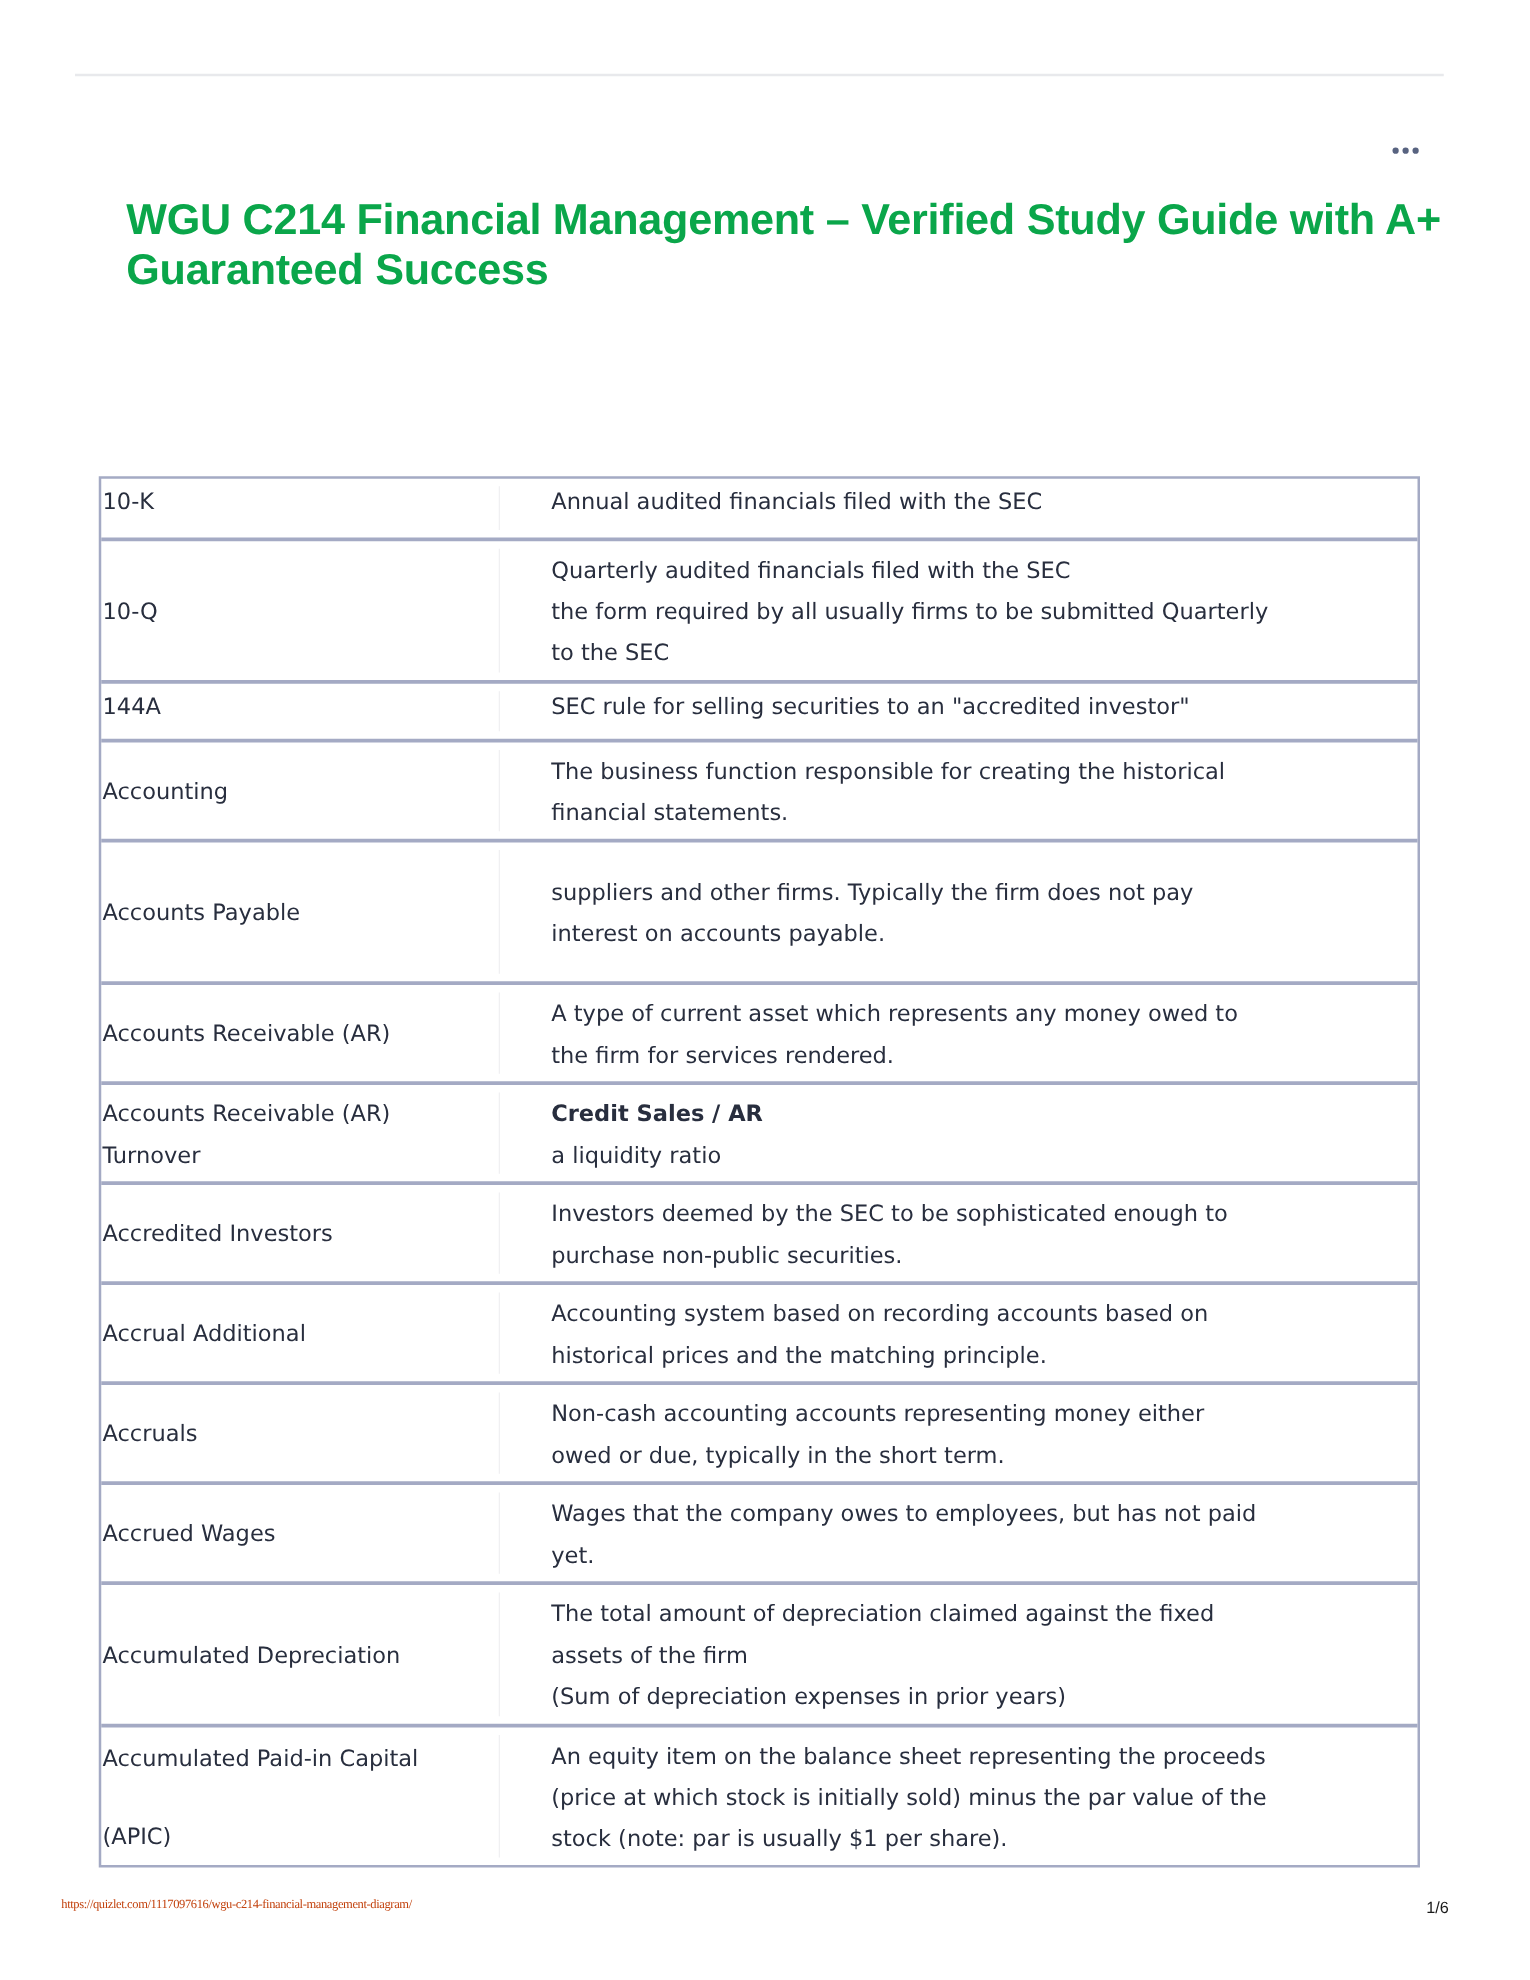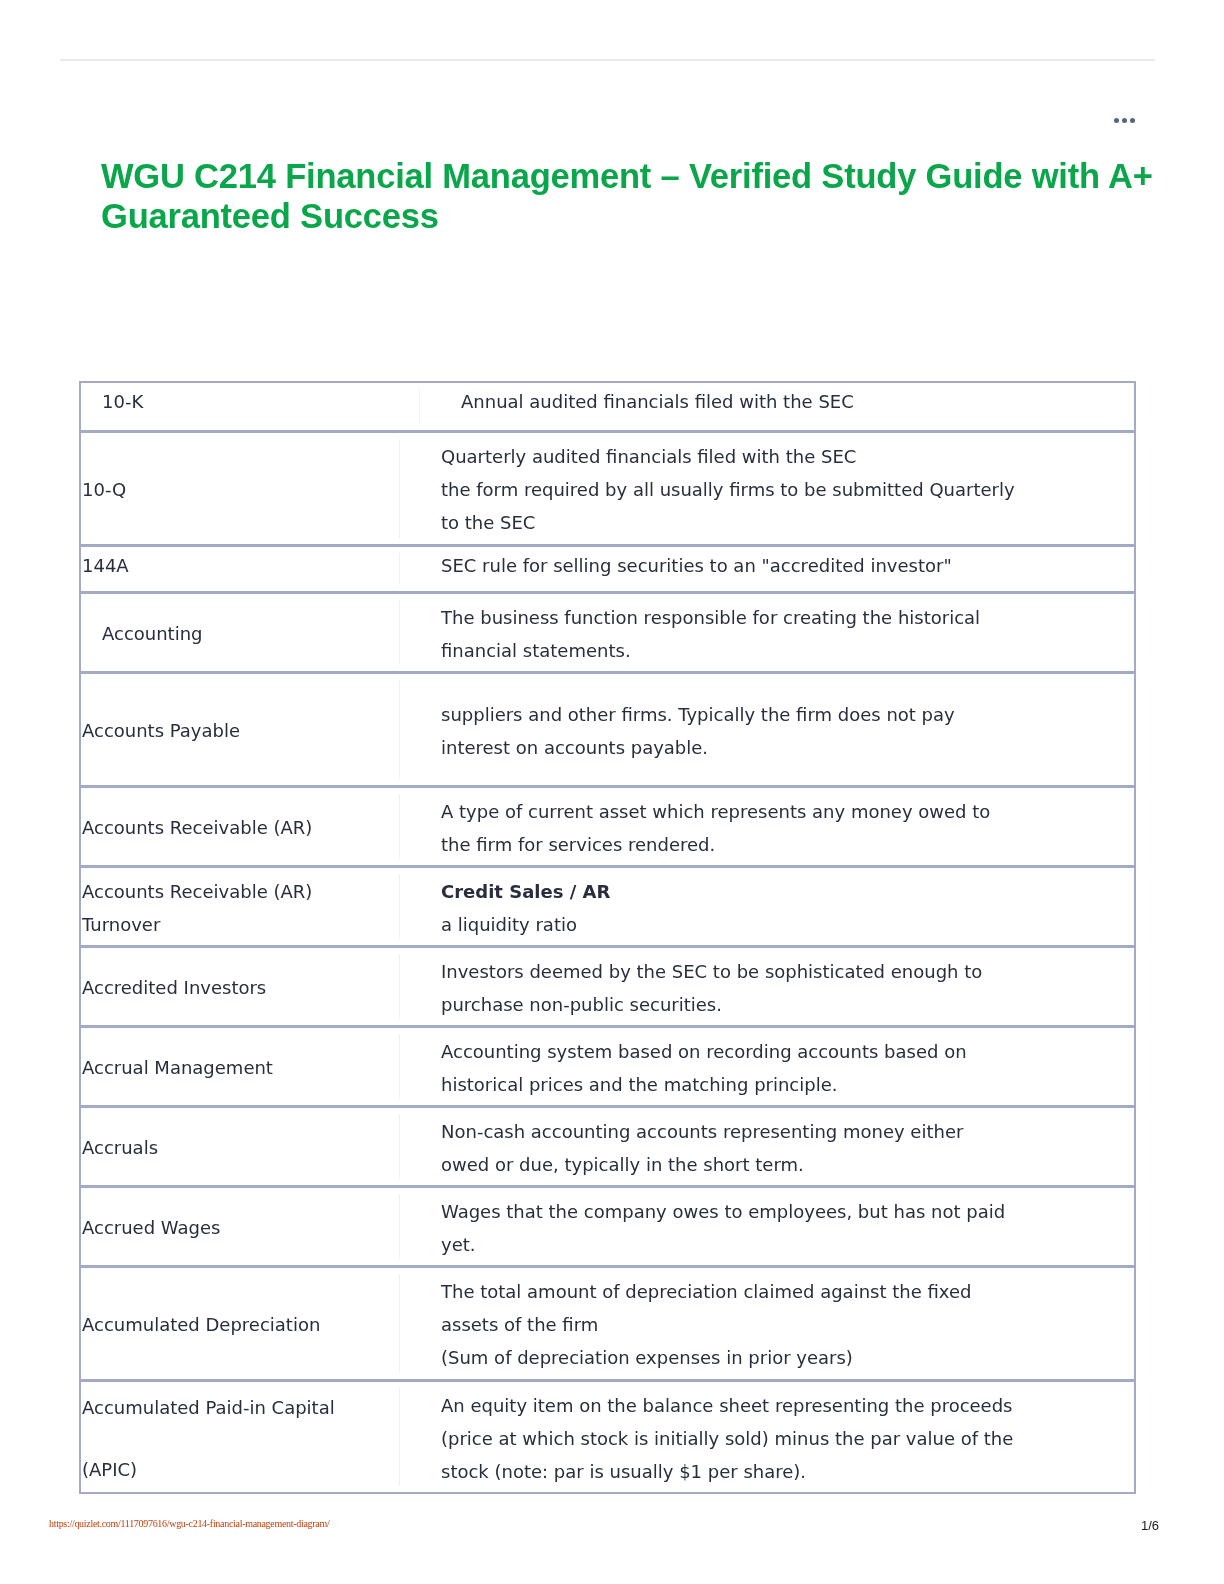--- a/index.html
+++ b/index.html
@@ -36,21 +36,21 @@
 <div class="more-btn">
   <span></span>
   <span></span>
   <span></span>
 </div>
 
 <h1 class="title">WGU C214 Financial Management – Verified Study Guide with A+ Guaranteed Success</h1>
 
 <div class="table" id="term-table">
     <div class="row" style="height: 47px;">
-      <div class="term" style="align-items: flex-start; margin-left: 20px;">
+      <div class="term" style="align-items: flex-start;">
         <div>
           <span style="display: block;">10-K</span>
         </div>
       </div>
       <div class="sep"></div>
       <div class="def" style="justify-content: flex-start;">
         <span class="line">Annual audited financials filed with the SEC</span>
       </div>
     </div>
     <div class="row" style="height: 114px;">
@@ -73,21 +73,21 @@
         </div>
       </div>
       <div class="sep"></div>
       <div class="def" style="justify-content: flex-start;">
         <span class="line">SEC rule for selling securities to an "accredited investor"</span>
       </div>
     </div>
     <div class="row" style="height: 80px;">
       <div class="term">
         <div>
-          <span style="display: block; margin-left: 20px;">Accounting</span>
+          <span style="display: block;">Accounting</span>
         </div>
       </div>
       <div class="sep"></div>
       <div class="def">
         <span class="line">The business function responsible for creating the historical</span>
         <span class="line">financial statements.</span>
       </div>
     </div>
     <div class="row" style="height: 114px;">
       <div class="term">
@@ -134,21 +134,21 @@
       </div>
       <div class="sep"></div>
       <div class="def">
         <span class="line">Investors deemed by the SEC to be sophisticated enough to</span>
         <span class="line">purchase non-public securities.</span>
       </div>
     </div>
     <div class="row" style="height: 80px;">
       <div class="term">
         <div>
-          <span style="display: block;">Accrual Management</span>
+          <span style="display: block;">Accrual Additional</span>
         </div>
       </div>
       <div class="sep"></div>
       <div class="def">
         <span class="line">Accounting system based on recording accounts based on</span>
         <span class="line">historical prices and the matching principle.</span>
       </div>
     </div>
     <div class="row" style="height: 80px;">
       <div class="term">

